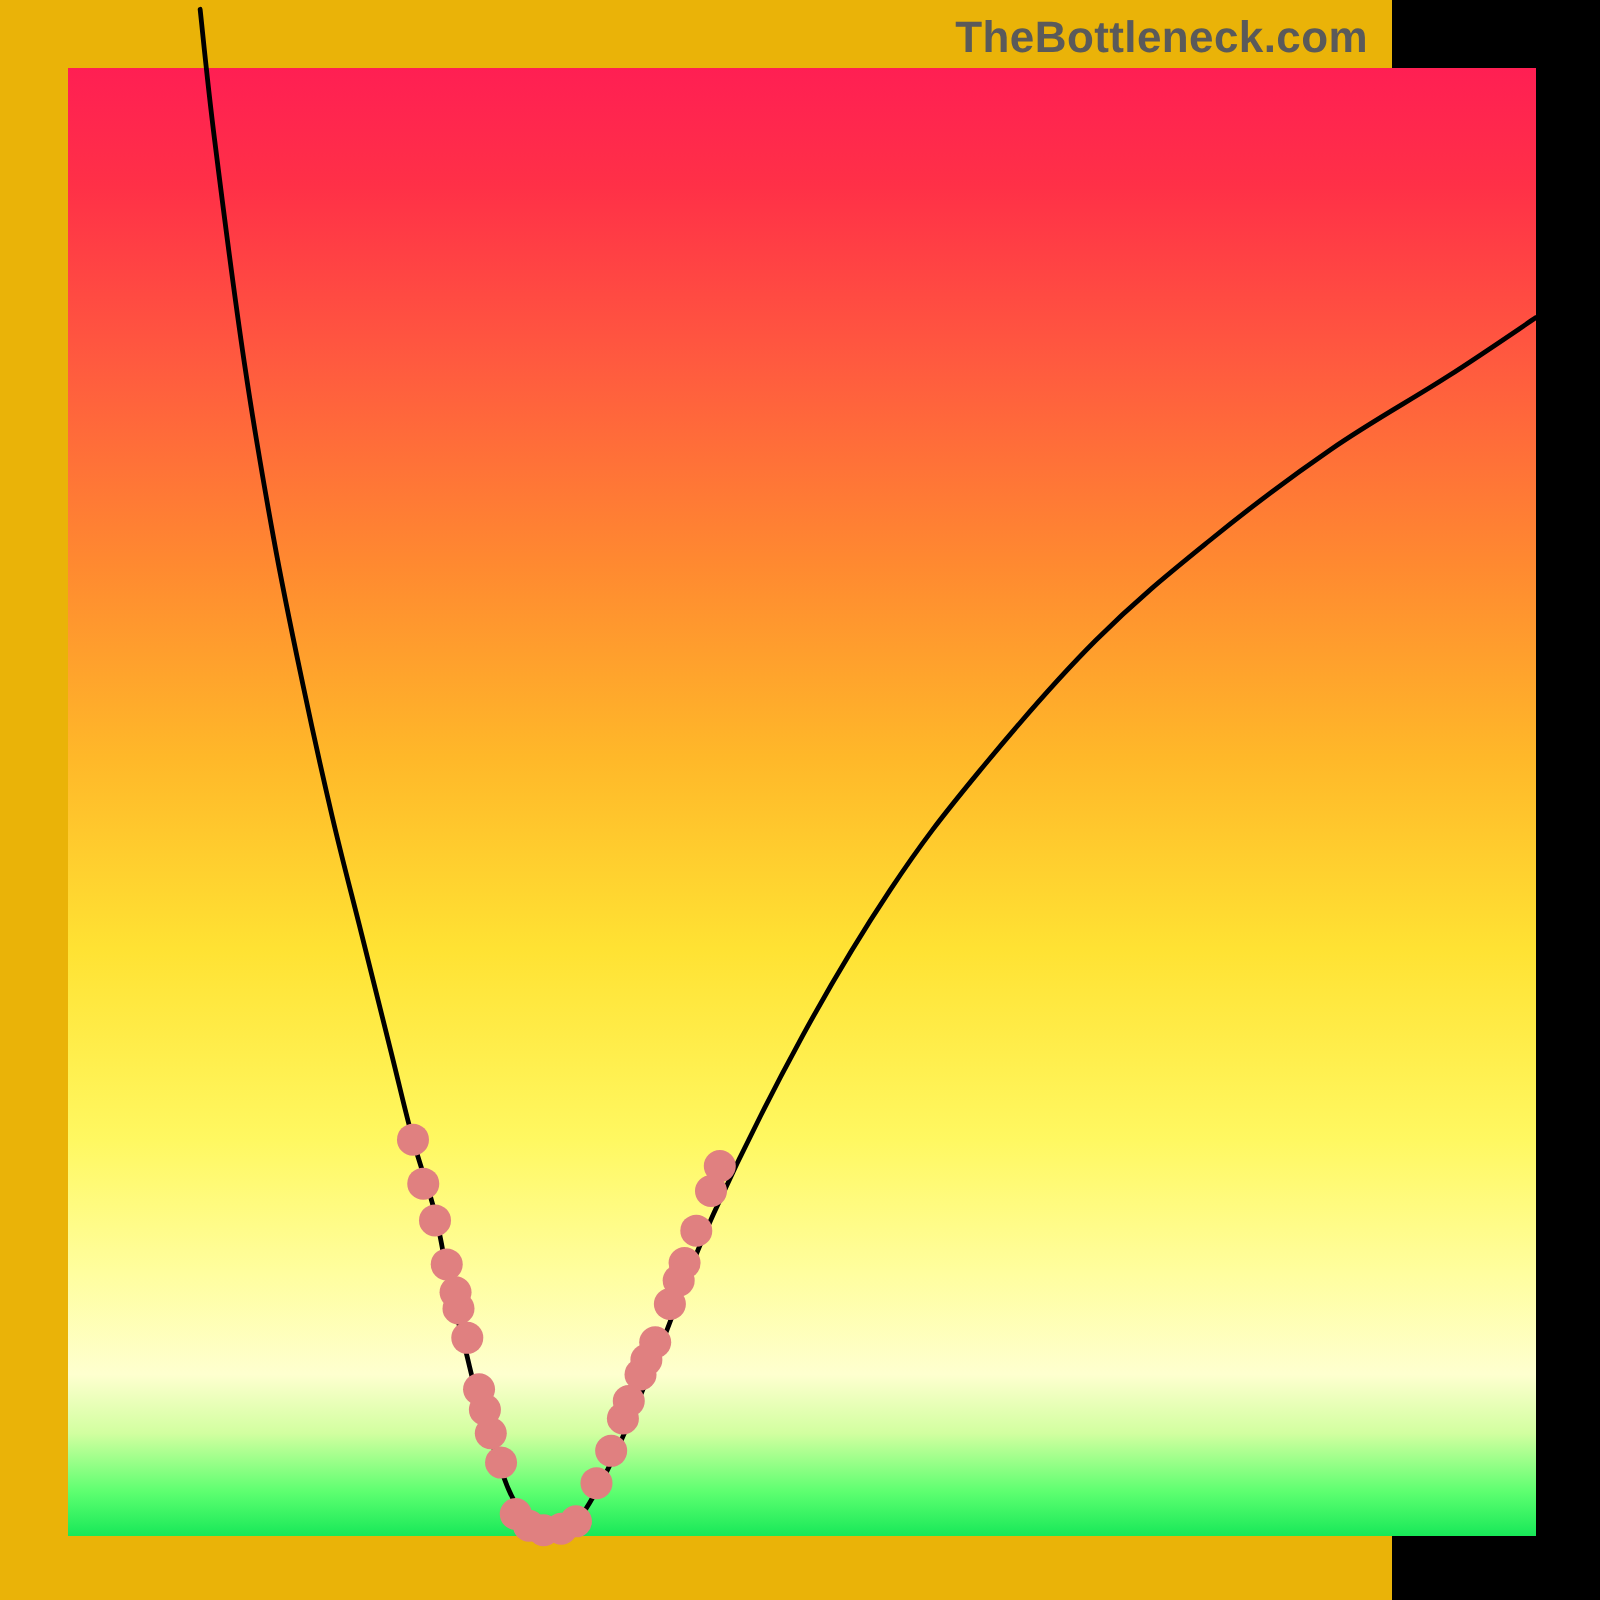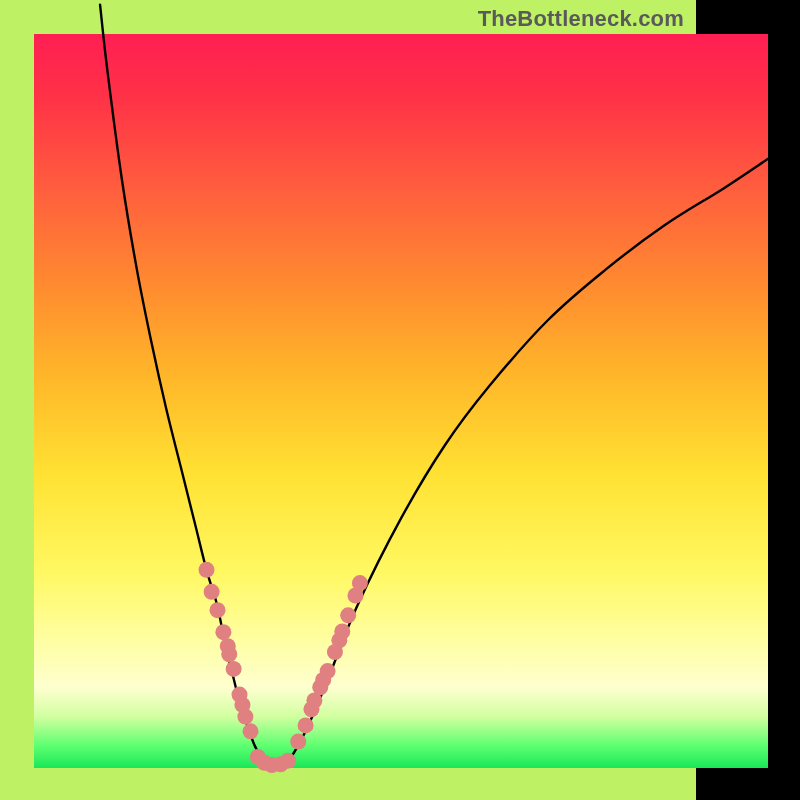--- a/index.html
+++ b/index.html
@@ -7,21 +7,21 @@
     padding: 0;
     width: 800px;
     height: 800px;
     background: #000;
     overflow: hidden;
   }
   .frame {
     position: relative;
     width: 696px;
     height: 800px;
-    background: #bef264;
+    background: #eab308;
   }
   .plot-area {
     position: absolute;
     left: 34px;
     top: 34px;
     width: 734px;
     height: 734px;
     
     background: linear-gradient(
       to bottom,

